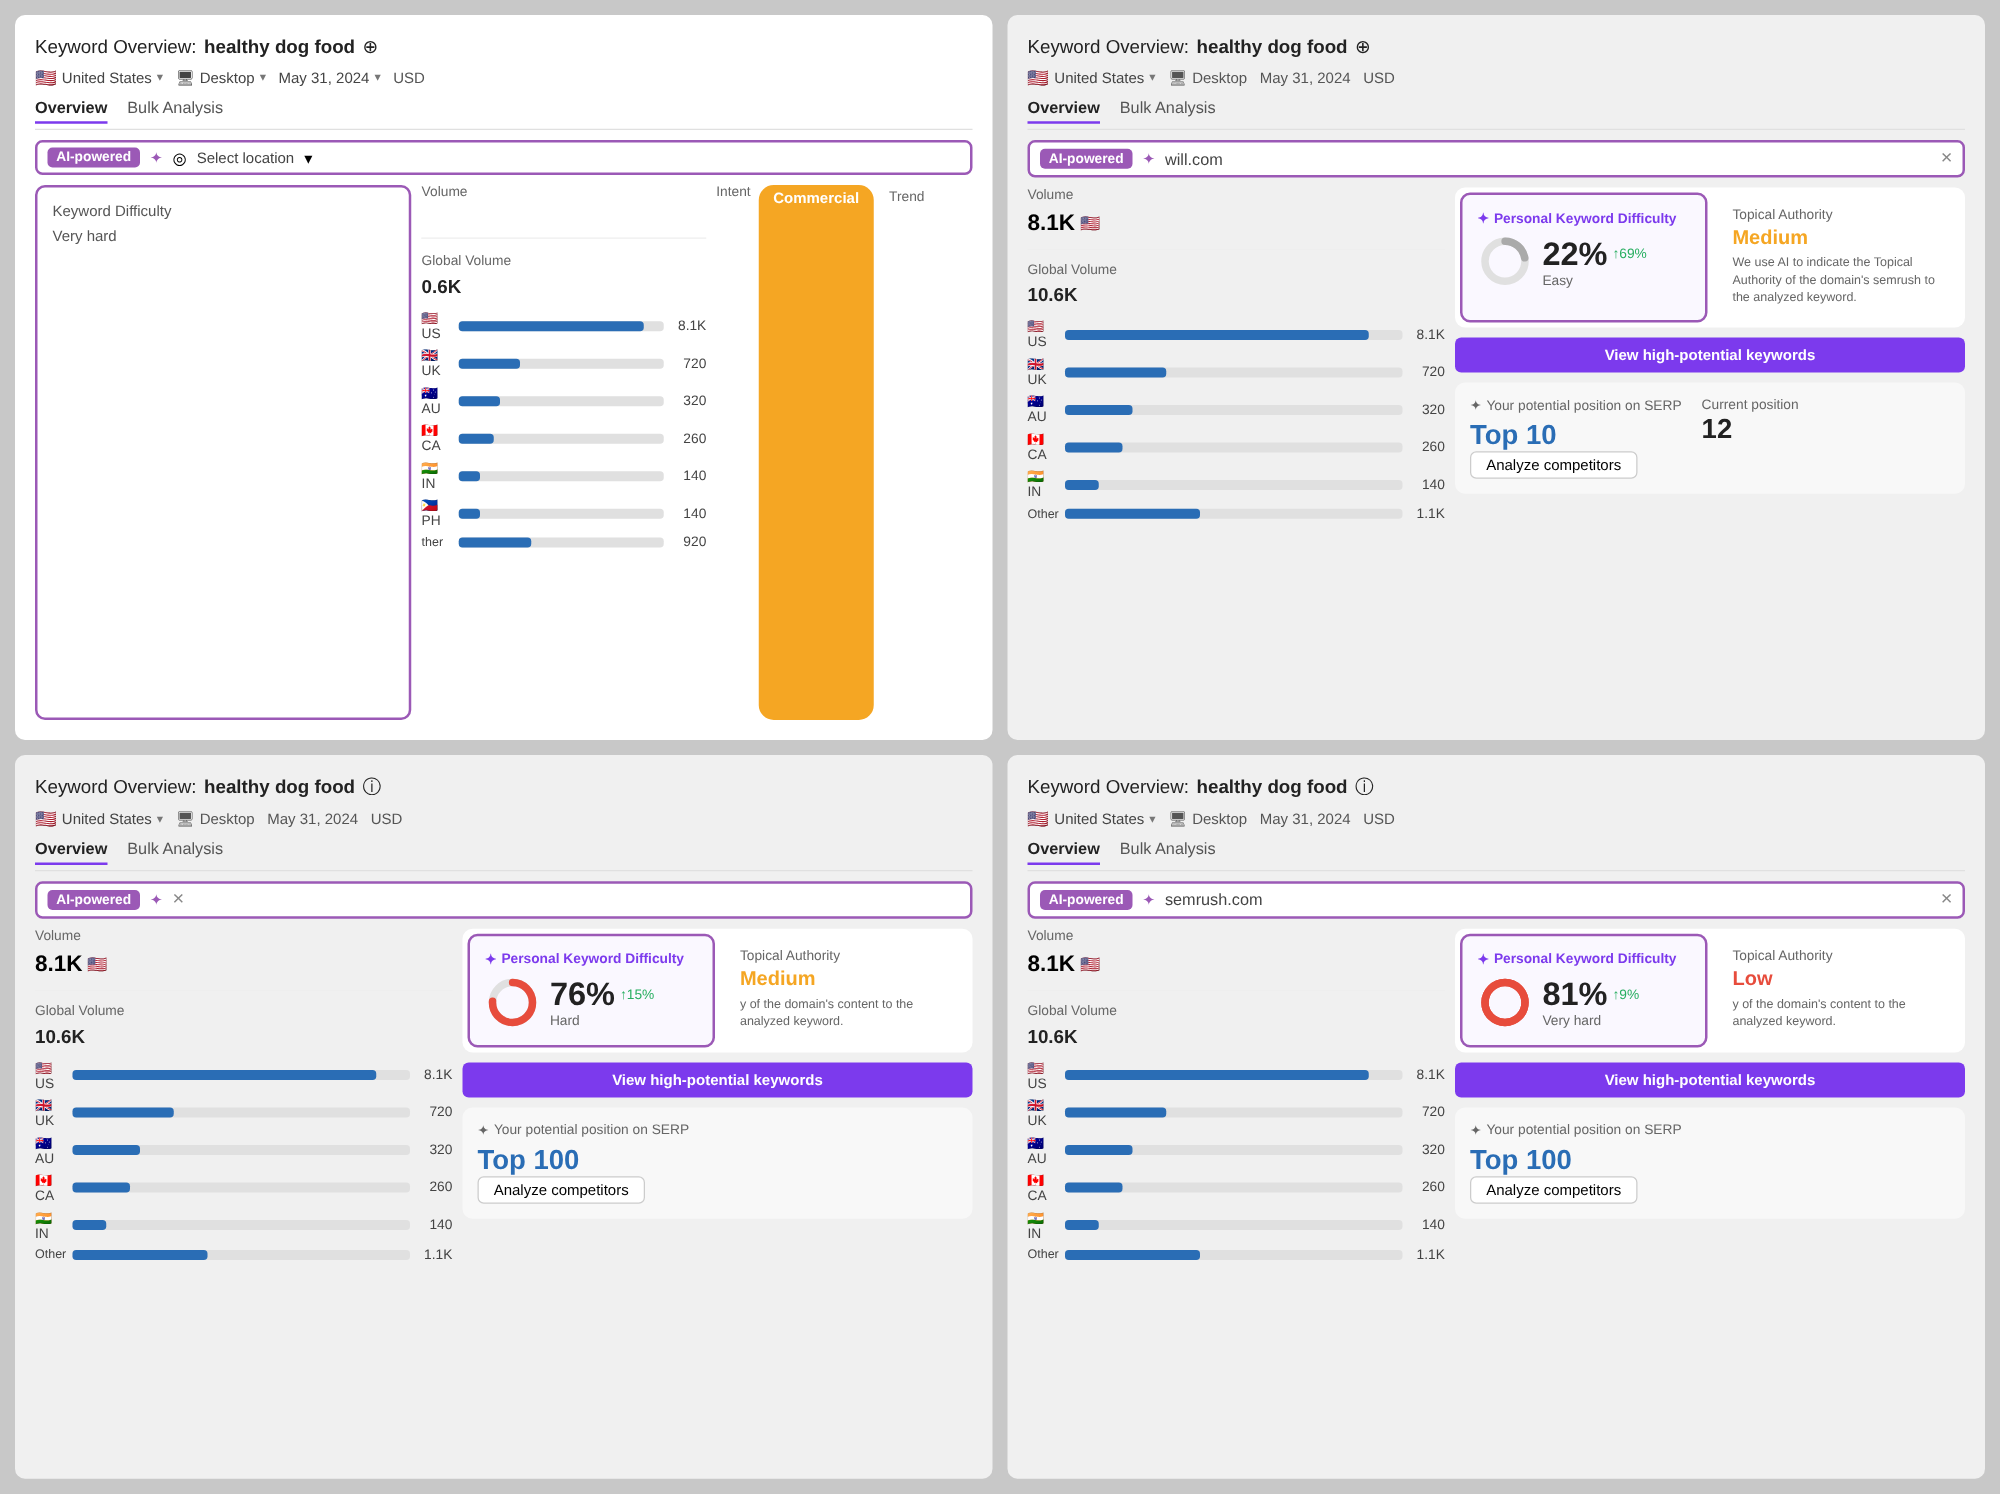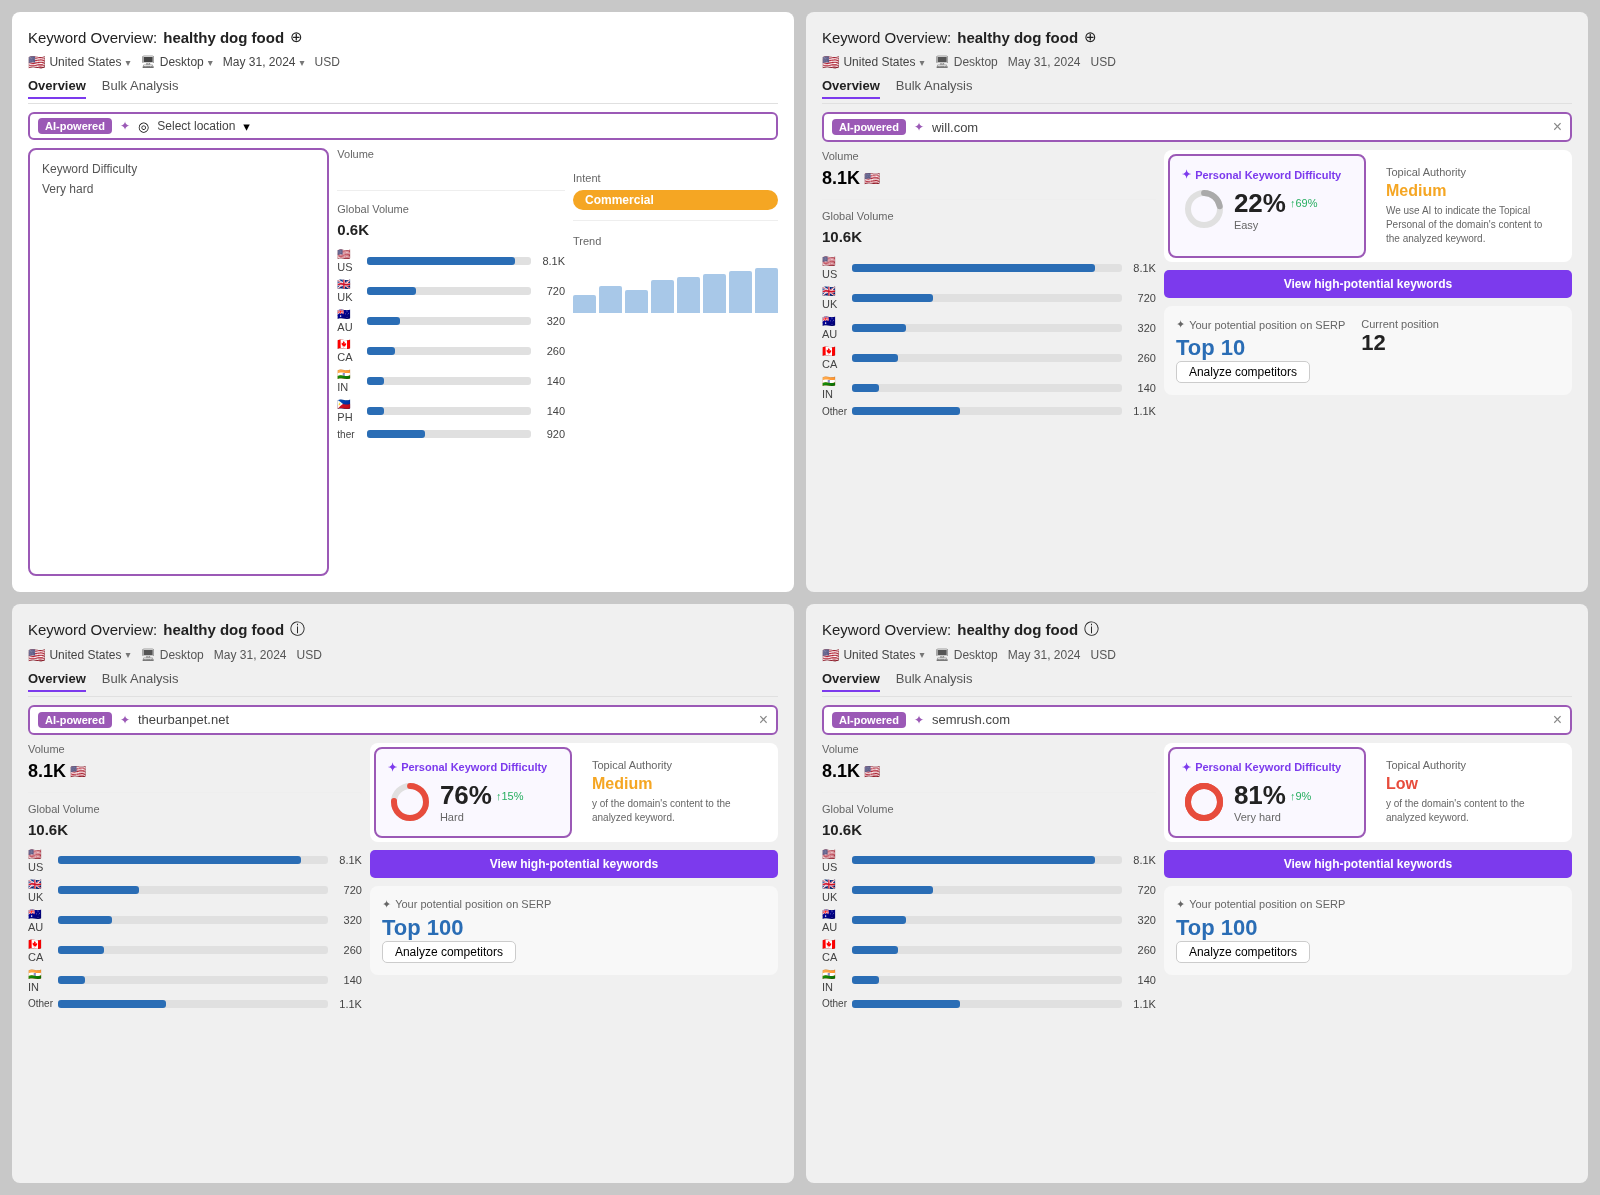--- a/index.html
+++ b/index.html
@@ -248,21 +248,21 @@
     }
     .volume-val { font-size: 18px; font-weight: 700; }
     .global-vol { font-size: 15px; font-weight: 700; color: #222; }
     
     .p1-content {
       display: flex;
       gap: 8px;
       flex: 1;
     }
     .p1-middle { flex: 1; display: flex; flex-direction: column; gap: 6px; }
-    .p1-right { flex: 0.9; display: flex; flex-direction: column; gap: 6px; margin-top: 24px; }
+    .p1-right { flex: 0.9; display: flex; gap: 6px; }
     .divider { border-top: 1px solid #eee; margin: 4px 0; }
 
     
     .info-row {
       display: flex;
       align-items: center;
       gap: 10px;
       font-size: 12px;
       color: #555;
     }
@@ -504,21 +504,21 @@
                   <span class="pkd-change">↑69%</span>
                 </div>
                 <div class="pkd-easy">Easy</div>
               </div>
             </div>
           </div>
 
           <div class="ta-box" style="flex:1;">
             <div class="ta-label">Topical Authority</div>
             <div class="ta-value-medium">Medium</div>
-            <div class="ta-desc">We use AI to indicate the Topical Personal of the domain's content to the analyzed keyword.</div>
+            <div class="ta-desc">We use AI to indicate the Topical Authority of the domain's semrush to the analyzed keyword.</div>
           </div>
         </div>
         <button class="view-btn">View high-potential keywords</button>
 
         <div class="serp-box">
           <div class="serp-row">
             <div>
               <div class="serp-label">
                 <span>✦</span>
                 Your potential position on SERP
@@ -555,21 +555,20 @@
       <span>May 31, 2024</span>
       <span>USD</span>
     </div>
     <div class="tabs">
       <span class="tab active">Overview</span>
       <span class="tab">Bulk Analysis</span>
     </div>
     <div class="ai-bar">
       <span class="ai-badge">AI-powered</span>
       <span class="star-icon">✦</span>
-      <span class="ai-input-text">theurbanpet.net</span>
       <span class="ai-clear">×</span>
     </div>
     <div class="panel-right-content">
       <div class="left-col">
         <div style="font-size:11px;color:#666;">Volume</div>
         <div style="display:flex;align-items:center;gap:4px;">
           <span class="volume-val">8.1K</span>
           <span>🇺🇸</span>
         </div>
         <div class="divider"></div>

